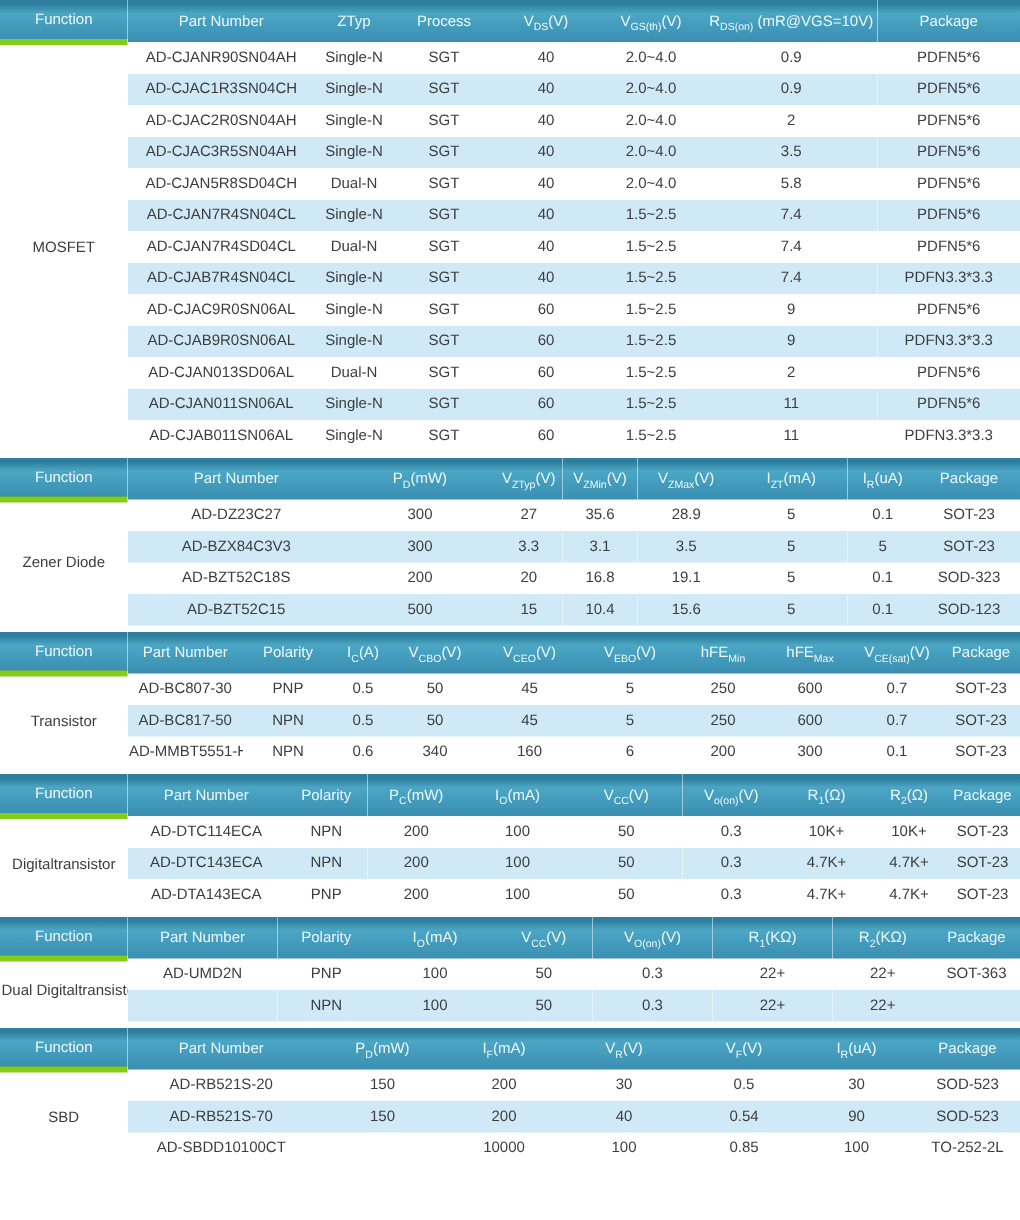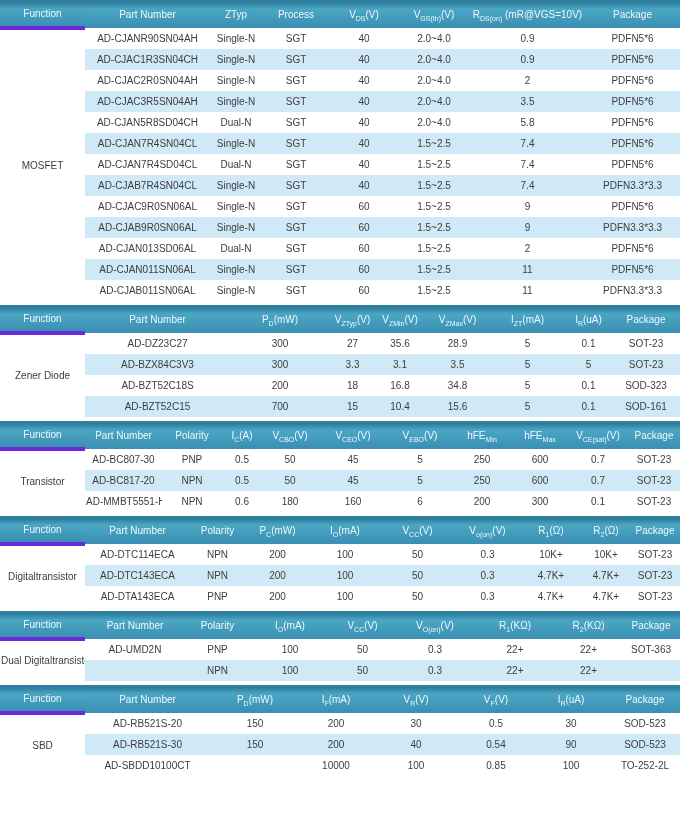--- a/index.html
+++ b/index.html
@@ -9,21 +9,21 @@
     margin:8px 0 7px 5px;letter-spacing:1px;line-height:30px;}
   table.data-table{border-collapse:collapse;table-layout:fixed;width:680px;
     margin:0 0 4px 0;}
   table.data-table th{
     background:linear-gradient(180deg,#2e7f9e 0px,#2e7f9e 3px,#4ba6c4 9px,#3a8fb2 100%);
     color:#eef8fc;font-weight:normal;font-size:10px;height:26px;
     text-align:center;white-space:nowrap;overflow:hidden;padding:0 1px;margin-top:24px;}
   table.data-table td{font-size:10px;color:#3d3d3d;text-align:center;
     height:21px;padding:0 1px;white-space:nowrap;overflow:hidden;}
   tr.stripe td{background:#cfe9f7;}
-  td.fn{background:#ffffff !important;border-top:4px solid #6d28d9;
+  td.fn{background:#ffffff !important;border-top:4px solid #84cc16;
     white-space:pre-line;line-height:12px;}
   sub{font-size:7px;line-height:0;}
   
   .t0 col:nth-child(1){width:85px}.t0 col:nth-child(2){width:125px}
   .t0 col:nth-child(3){width:52px}.t0 col:nth-child(4){width:68px}
   .t0 col:nth-child(5){width:68px}.t0 col:nth-child(6){width:72px}
   .t0 col:nth-child(7){width:115px}.t0 col:nth-child(8){width:95px}
   .t1 col:nth-child(1){width:85px}.t1 col:nth-child(2){width:145px}
   .t1 col:nth-child(3){width:100px}.t1 col:nth-child(4){width:45px}
   .t1 col:nth-child(5){width:50px}.t1 col:nth-child(6){width:65px}
@@ -242,36 +242,36 @@
             <td>3.3</td>
             <td>3.1</td>
             <td>3.5</td>
             <td>5</td>
             <td>5</td>
             <td>SOT-23</td>
           </tr>
           <tr>
             <td>AD-BZT52C18S</td>
             <td>200</td>
-            <td>18</td>
+            <td>20</td>
             <td>16.8</td>
-            <td>34.8</td>
+            <td>19.1</td>
             <td>5</td>
             <td>0.1</td>
             <td>SOD-323</td>
           </tr>
           <tr class="stripe">
             <td>AD-BZT52C15</td>
-            <td>700</td>
+            <td>500</td>
             <td>15</td>
             <td>10.4</td>
             <td>15.6</td>
             <td>5</td>
             <td>0.1</td>
-            <td>SOD-161</td>
+            <td>SOD-123</td>
           </tr>
         </tbody>
       </table>
       <table class="data-table t2">
         <colgroup>
           <col>
           <col>
           <col>
           <col>
           <col>
@@ -305,36 +305,36 @@
             <td>0.5</td>
             <td>50</td>
             <td>45</td>
             <td>5</td>
             <td>250</td>
             <td>600</td>
             <td>0.7</td>
             <td>SOT-23</td>
           </tr>
           <tr class="stripe">
-            <td>AD-BC817-20</td>
+            <td>AD-BC817-50</td>
             <td>NPN</td>
             <td>0.5</td>
             <td>50</td>
             <td>45</td>
             <td>5</td>
             <td>250</td>
             <td>600</td>
             <td>0.7</td>
             <td>SOT-23</td>
           </tr>
           <tr>
             <td>AD-MMBT5551-H</td>
             <td>NPN</td>
             <td>0.6</td>
-            <td>180</td>
+            <td>340</td>
             <td>160</td>
             <td>6</td>
             <td>200</td>
             <td>300</td>
             <td>0.1</td>
             <td>SOT-23</td>
           </tr>
         </tbody>
       </table>
       <table class="data-table t3">
@@ -479,21 +479,21 @@
             <td class="fn" rowspan="3">SBD</td>
             <td>AD-RB521S-20</td>
             <td>150</td>
             <td>200</td>
             <td>30</td>
             <td>0.5</td>
             <td>30</td>
             <td>SOD-523</td>
           </tr>
           <tr class="stripe">
-            <td>AD-RB521S-30</td>
+            <td>AD-RB521S-70</td>
             <td>150</td>
             <td>200</td>
             <td>40</td>
             <td>0.54</td>
             <td>90</td>
             <td>SOD-523</td>
           </tr>
           <tr>
             <td>AD-SBDD10100CT</td>
             <td></td>

